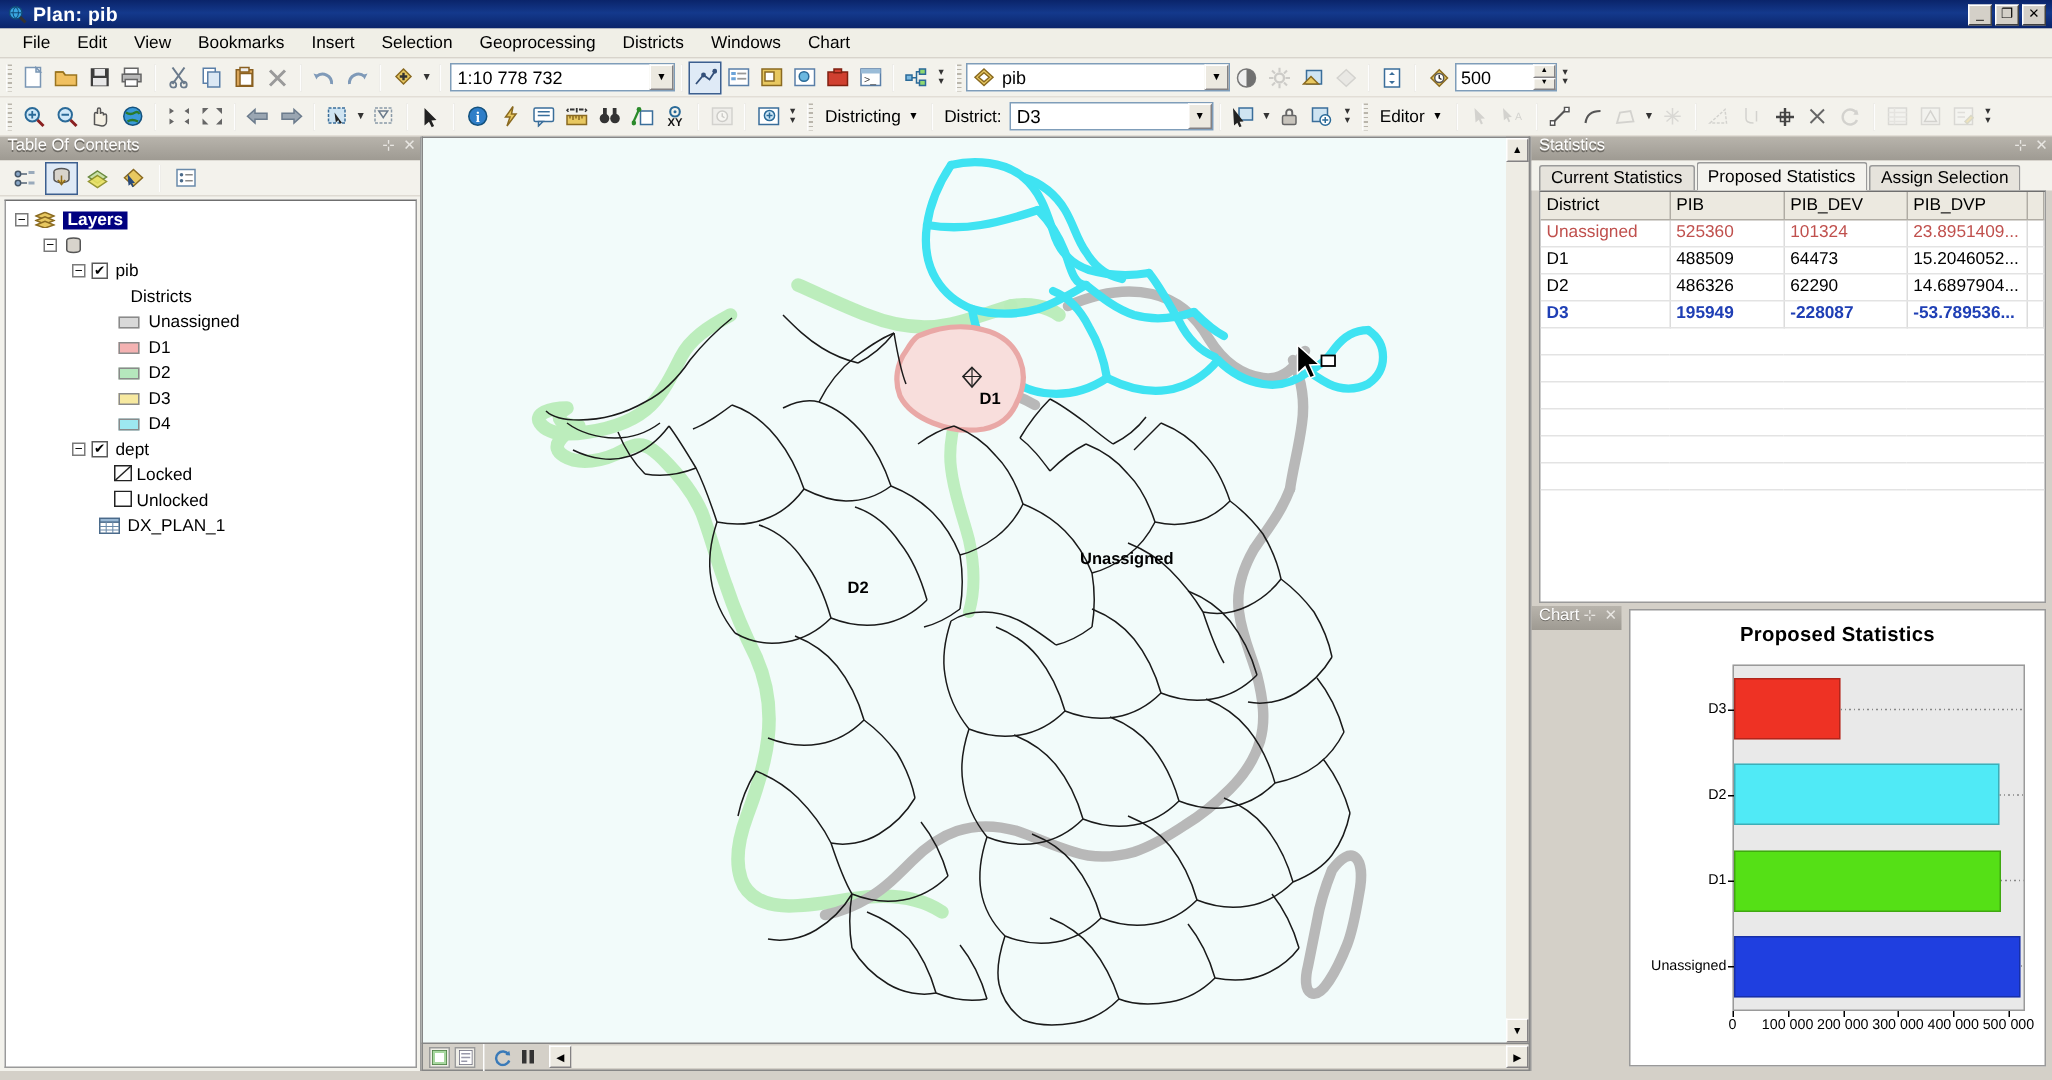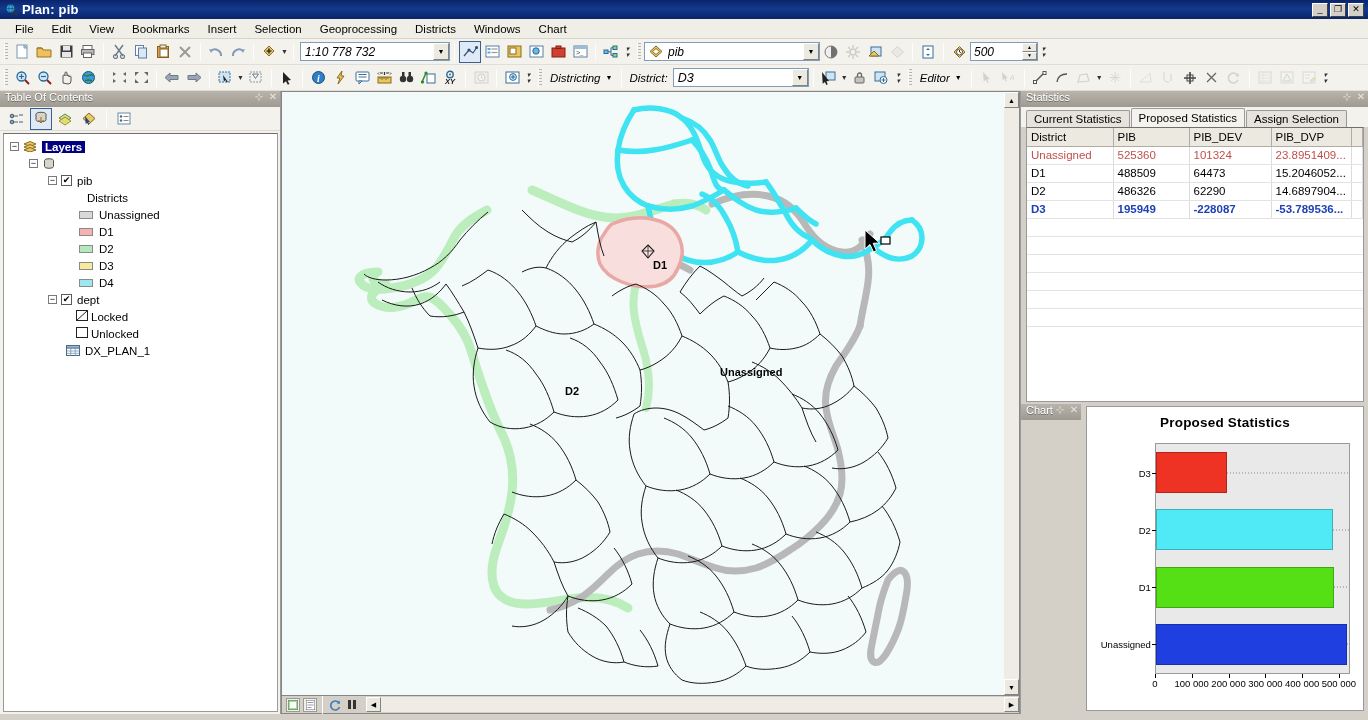--- a/index.html
+++ b/index.html
@@ -51,21 +51,20 @@
     padding: 2px 9px; font-size: 11.5px; color: #000; cursor: default;
     white-space: nowrap;
   }
 
   
   .toolbar-row {
     height: 26px;
     background: #f3f2ec;
     display: flex; align-items: center;
     border-bottom: 1px solid #e2ded6;
-    font-style: italic;
   }
   .grip {
     width: 4px; height: 18px; margin: 0 3px 0 4px;
     background-image: repeating-linear-gradient(180deg,#b9b5ab 0 1px,transparent 1px 3px);
     border-left: 1px solid #fcfcfc;
   }
   .tbtn {
     width: 22px; height: 22px;
     display: flex; align-items: center; justify-content: center;
     border: 1px solid transparent; margin: 0 0px;

